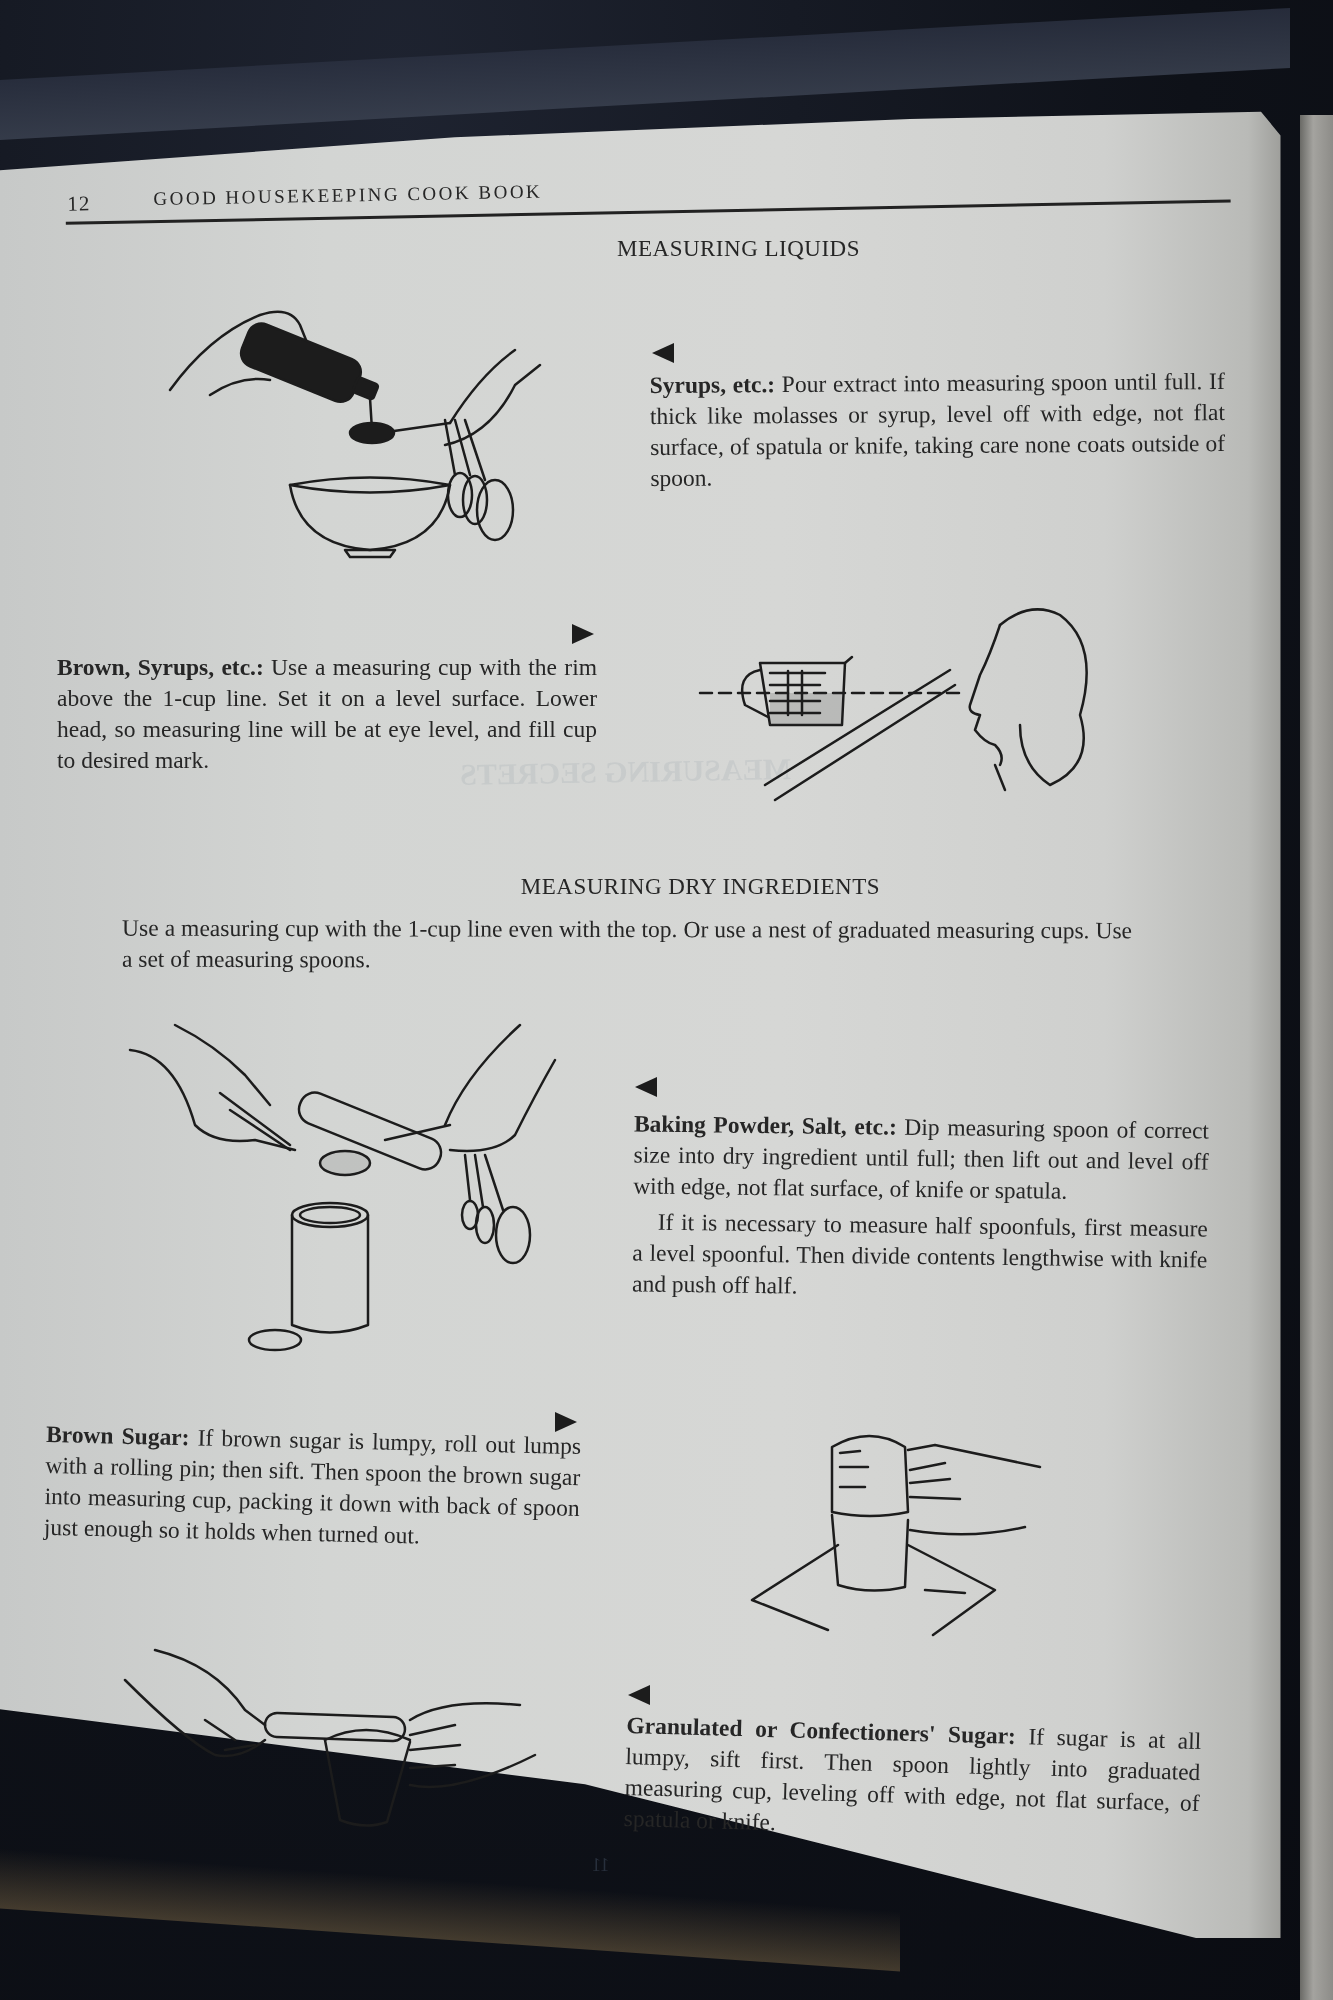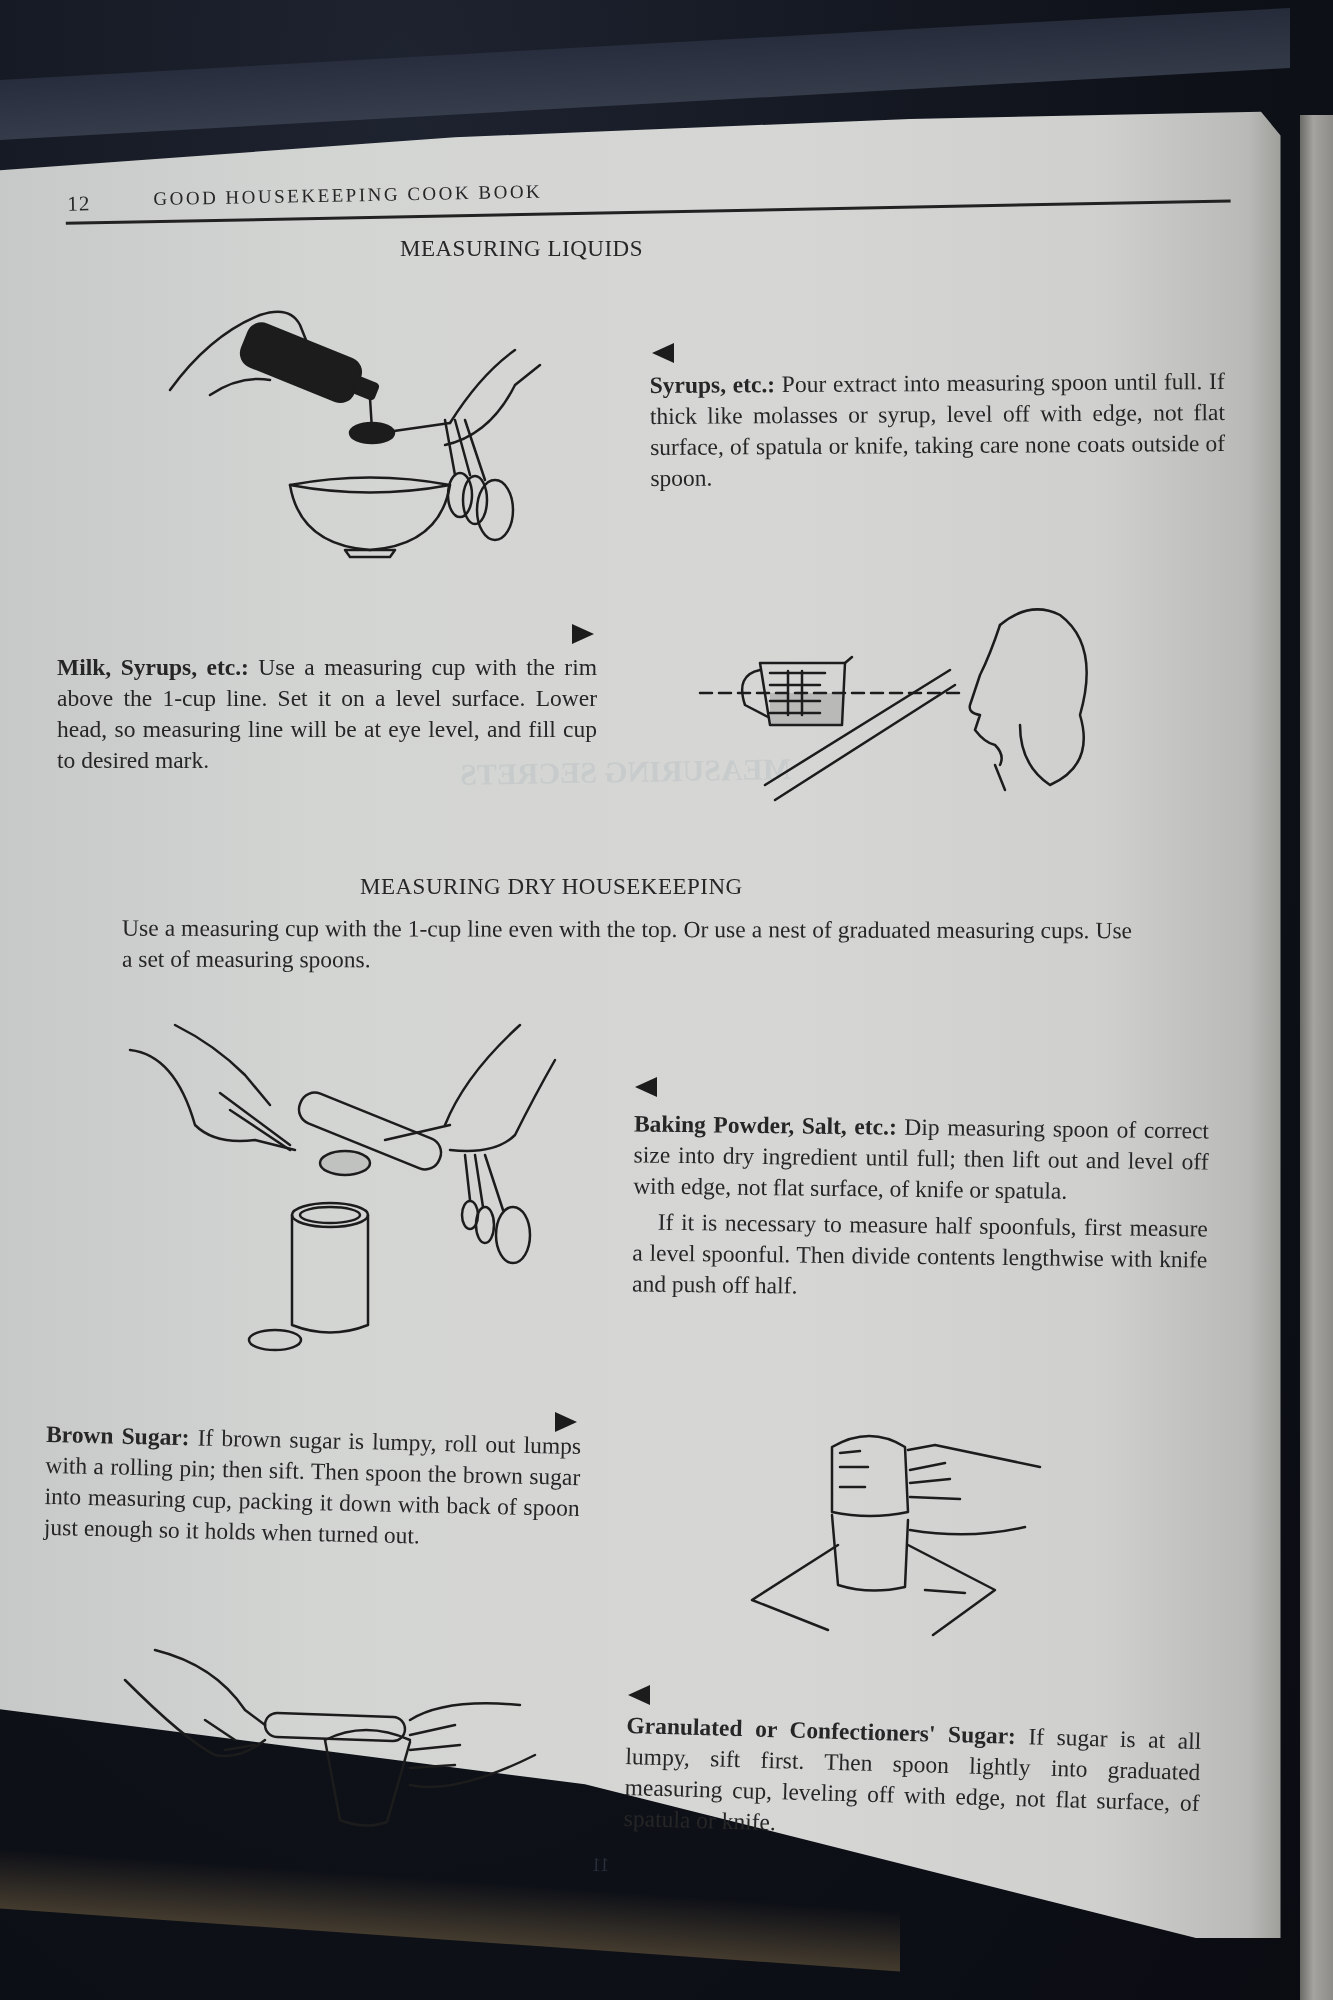--- a/index.html
+++ b/index.html
@@ -16,21 +16,21 @@
   .page-edge-right{position:absolute;left:1300px;top:115px;width:33px;height:1885px;
      background:linear-gradient(90deg,#6a6a66,#a4a39f 40%,#8d8c88);}
   .page-stain{position:absolute;left:0;top:1880px;width:900px;height:60px;
      background:linear-gradient(180deg,rgba(180,150,100,0),rgba(170,140,90,.35));transform:skewY(4deg);}
 
   .header{position:absolute;left:55px;top:180px;width:1180px;transform:rotate(-1.1deg);transform-origin:left bottom;}
   .page-num{position:absolute;left:12px;top:12px;font-size:21px;letter-spacing:1px;}
   .running-title{position:absolute;left:98px;top:10px;font-size:19px;letter-spacing:2.5px;}
   .rule{position:absolute;left:10px;top:42px;width:1165px;height:3px;background:#222;}
 
-  .h2{position:absolute;font-size:23px;letter-spacing:.5px;text-align:left;}
+  .h2{position:absolute;font-size:23px;letter-spacing:.5px;text-align:right;}
   .para{position:absolute;font-size:23.5px;line-height:31px;text-align:justify;}
   .para b{font-weight:bold;}
   .arrow{position:absolute;width:0;height:0;}
   .arrow.left{border-top:10px solid transparent;border-bottom:10px solid transparent;border-right:22px solid #1c1c1c;}
   .arrow.right{border-top:10px solid transparent;border-bottom:10px solid transparent;border-left:22px solid #1c1c1c;}
   .illus{position:absolute;}
   .illus svg{width:100%;height:100%;overflow:visible;}
   .illus svg *{stroke:#1c1c1c;fill:none;stroke-width:2.5;stroke-linecap:round;stroke-linejoin:round;}
   .bleed{position:absolute;color:rgba(90,105,130,.10);font-size:24px;font-weight:bold;}
   .footer-ghost{position:absolute;left:592px;top:1855px;font-size:18px;color:rgba(90,105,130,.35);transform:scaleX(-1);}
@@ -77,39 +77,39 @@
   </svg>
 </div>
 
 <div class="arrow left" style="left:652px;top:343px;"></div>
 <div class="para" style="left:650px;top:368px;width:575px;transform:rotate(-0.4deg);">
   <b>Syrups, etc.:</b><span> Pour extract into measuring spoon until full. If thick like molasses or syrup, level off with edge, not flat surface, of spatula or knife, taking care none coats outside of spoon.</span>
 </div>
 
 <div class="arrow right" style="left:572px;top:624px;"></div>
 <div class="para" style="left:57px;top:652px;width:540px;">
-  <b>Milk, Syrups, etc.:</b><span> Use a measuring cup with the rim above the 1-cup line. Set it on a level surface. Lower head, so measuring line will be at eye level, and fill cup to desired mark.</span>
+  <b>Brown, Syrups, etc.:</b><span> Use a measuring cup with the rim above the 1-cup line. Set it on a level surface. Lower head, so measuring line will be at eye level, and fill cup to desired mark.</span>
 </div>
 
 <div class="illus" style="left:700px;top:595px;width:410px;height:200px;">
   <svg viewBox="0 0 410 200">
     <path d="M0 98 L265 98" style="stroke-dasharray:12 7;"></path>
     <path d="M60 68 L145 68 L142 130 L70 130 Z"></path>
     <path d="M60 75 Q35 80 45 110 L68 122"></path>
     <path d="M145 68 L152 62"></path>
     <rect x="70" y="98" width="72" height="32" style="fill:rgba(60,60,60,.18);stroke:none;"></rect>
     <path d="M70 78 L125 78 M70 90 L120 90 M70 106 L120 106 M70 118 L120 118 M88 76 L88 120 M102 76 L102 120"></path>
     <path d="M65 190 L250 75 M75 205 L255 90"></path>
     <path d="M300 30 Q330 5 360 20 Q400 50 380 120 Q395 170 350 190 Q320 170 320 130"></path>
     <path d="M300 30 Q290 60 280 80 L270 110 Q268 118 280 120 L275 135 Q285 148 295 150 Q305 160 300 170"></path>
     <path d="M295 170 L305 195"></path>
   </svg>
 </div>
 
-<div class="h2" style="left:360px;top:874px;width:520px;">MEASURING DRY HOUSEKEEPING</div>
+<div class="h2" style="left:360px;top:874px;width:520px;">MEASURING DRY INGREDIENTS</div>
 <div class="para" style="left:122px;top:914px;width:1010px;transform:rotate(0.15deg);">Use a measuring cup with the 1-cup line even with the top. Or use a nest of graduated measuring cups. Use a set of measuring spoons.</div>
 
 <div class="illus" style="left:115px;top:1015px;width:460px;height:340px;">
   <svg viewBox="0 0 460 340">
     <path d="M15 35 Q60 40 80 110 Q100 130 140 125 L180 135"></path>
     <path d="M60 10 Q100 30 130 60 L155 90"></path>
     <path d="M105 78 L175 130 M115 95 L175 135"></path>
     <rect x="180" y="100" width="150" height="32" rx="15" transform="rotate(22 255 116)"></rect>
     <path d="M270 125 L335 110"></path>
     <ellipse cx="230" cy="148" rx="25" ry="12" style="fill:rgba(60,60,60,.12);"></ellipse>

